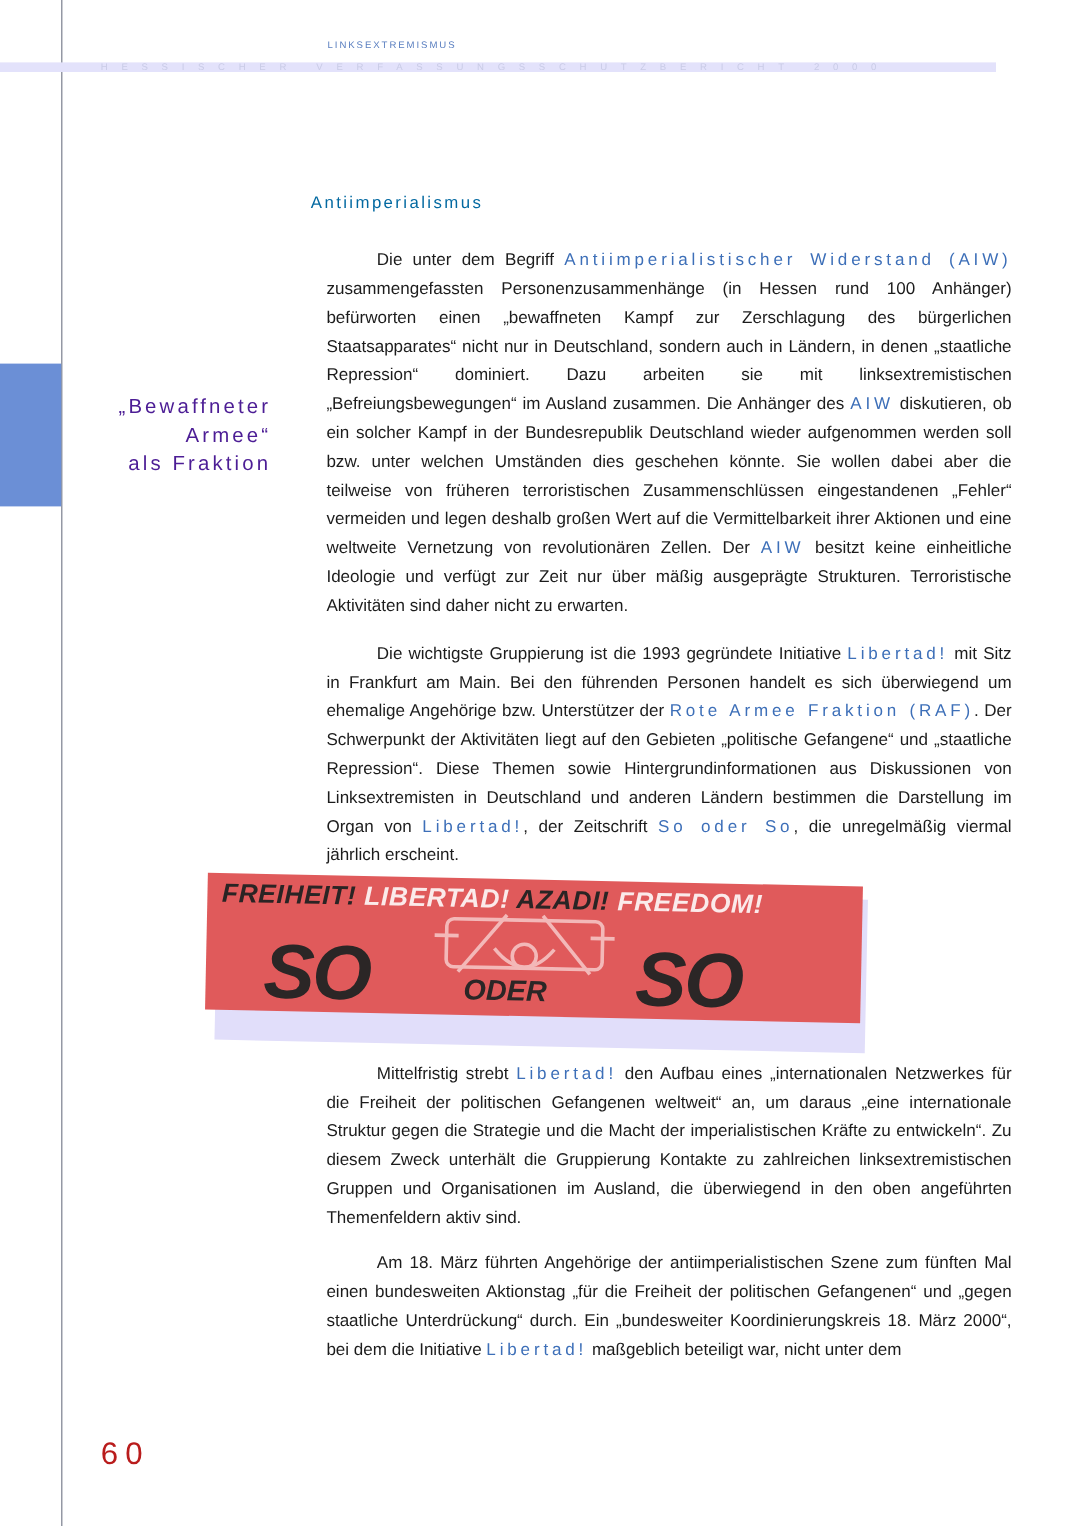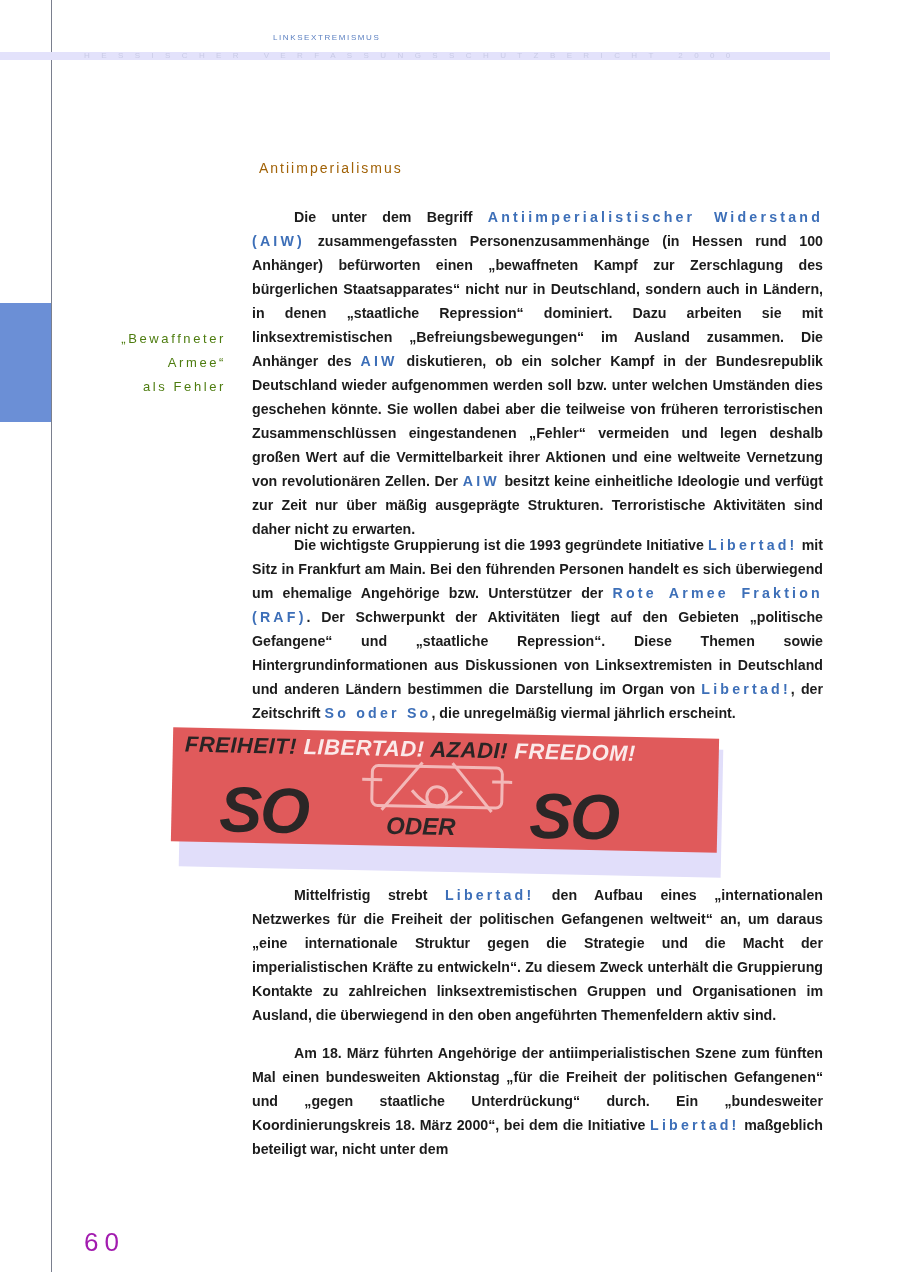--- a/index.html
+++ b/index.html
@@ -3,61 +3,61 @@
 <meta charset="utf-8">
 <style>
   html, body { margin:0; padding:0; }
   body { width:900px; height:1272px; position:relative; background:#ffffff; overflow:hidden;
          font-family:"Liberation Sans", sans-serif; }
   .vline { position:absolute; left:51px; top:0; width:1px; height:1272px; background:#7a7f8e; }
   .side-block { position:absolute; left:0; top:303px; width:51px; height:119px; background:#6b8fd6; }
   .header-band { position:absolute; left:0; top:52px; width:830px; height:8px; background:#e3e2fb; }
   .section-label { position:absolute; left:259px; top:33px; font-size:8px; letter-spacing:1.6px; color:#5a7fc0;margin-left:14px; }
   .running-title { position:absolute; left:84px; top:51px; font-size:8px; letter-spacing:11.4px; color:#c9cbe6; white-space:nowrap; line-height:10px; }
-  .heading { position:absolute; left:259px; top:160px; font-size:14px; letter-spacing:2px; color:#a16207; }
-  .margin-note { position:absolute; left:60px; top:327px; width:166px; text-align:right; font-size:13px;
-                 letter-spacing:2.6px; color:#4d7c0f; line-height:24px; }
-  .body { position:absolute; left:252px; width:571px; font-size:14.2px; line-height:24px; color:#1c1c1c;
-          text-align:justify; font-family:"Liberation Sans", sans-serif;font-weight:bold; }
+  .heading { position:absolute; left:259px; top:160px; font-size:14px; letter-spacing:2px; color:#0369a1; }
+  .margin-note { position:absolute; left:60px; top:327px; width:166px; text-align:right; font-size:17px;
+                 letter-spacing:2.6px; color:#4c1d95; line-height:24px; }
+  .body { position:absolute; left:272px; width:571px; font-size:14.2px; line-height:24px; color:#1c1c1c;
+          text-align:justify; font-family:"Liberation Sans", sans-serif; }
   .body p { margin:0; text-indent:42px; }
   .hl { color:#3d6fb8; letter-spacing:3.2px; }
   .p1 { top:205px; }
   .p2 { top:533px; }
   .p3 { top:883px; }
   .p4 { top:1041px; }
   .banner-shadow { position:absolute; left:180px; top:744px; width:542px; height:128px; background:#e1defa;
                    transform:rotate(1.2deg); }
   .banner { position:absolute; left:172px; top:733px; width:546px; height:114px; background:#e05a5b;
             transform:rotate(1.2deg); overflow:hidden; }
   .banner-top { position:absolute; left:12px; top:4px; font-size:22px; font-weight:bold; font-style:italic;
                 white-space:nowrap; letter-spacing:0.5px; font-family:"Liberation Sans", sans-serif; }
   .banner-top .dark { color:#2a2424; }
   .banner-top .light { color:#fbeaea; }
   .so-left { position:absolute; left:48px; top:44px; font-size:64px; font-weight:bold; font-style:italic; color:#2b2626; letter-spacing:-2px; }
   .so-right { position:absolute; left:358px; top:44px; font-size:64px; font-weight:bold; font-style:italic; color:#2b2626; letter-spacing:-2px; }
   .oder { position:absolute; left:215px; top:80px; font-size:24px; font-weight:bold; font-style:italic; color:#2b2626; }
   .emblem { position:absolute; left:180px; top:18px; width:170px; height:72px; }
-  .page-number { position:absolute; left:84px; top:1196px; font-size:26px; letter-spacing:6px; color:#a21caf;margin-top:31px; }
+  .page-number { position:absolute; left:84px; top:1196px; font-size:26px; letter-spacing:6px; color:#b91c1c; }
 </style>
 </head>
 <body>
 
 <div class="vline"></div>
 <div class="side-block"></div>
 <div class="header-band"></div>
 
 <div class="section-label">LINKSEXTREMISMUS</div>
 <div class="running-title">HESSISCHER  VERFASSUNGSSCHUTZBERICHT  2000</div>
 
 <div class="heading">Antiimperialismus</div>
 
 <div class="margin-note">
   <div>„Bewaffneter</div>
   <div>Armee“</div>
-  <div>als Fehler</div>
+  <div>als Fraktion</div>
 </div>
 
 <div class="body p1">
   <p><span>Die unter dem Begriff </span><span class="hl">Antiimperialistischer Widerstand (AIW)</span><span> zusammengefassten Personenzusammenhänge (in Hessen rund 100 Anhänger) befürworten einen „bewaffneten Kampf zur Zerschlagung des bürgerlichen Staatsapparates“ nicht nur in Deutschland, sondern auch in Ländern, in denen „staatliche Repression“ dominiert. Dazu arbeiten sie mit linksextremistischen „Befreiungsbewegungen“ im Ausland zusammen. Die Anhänger des </span><span class="hl">AIW</span><span> diskutieren, ob ein solcher Kampf in der Bundesrepublik Deutschland wieder aufgenommen werden soll bzw. unter welchen Umständen dies geschehen könnte. Sie wollen dabei aber die teilweise von früheren terroristischen Zusammenschlüssen eingestandenen „Fehler“ vermeiden und legen deshalb großen Wert auf die Vermittelbarkeit ihrer Aktionen und eine weltweite Vernetzung von revolutionären Zellen. Der </span><span class="hl">AIW</span><span> besitzt keine einheitliche Ideologie und verfügt zur Zeit nur über mäßig ausgeprägte Strukturen. Terroristische Aktivitäten sind daher nicht zu erwarten.</span></p>
 </div>
 <div class="body p2">
   <p><span>Die wichtigste Gruppierung ist die 1993 gegründete Initiative </span><span class="hl">Libertad!</span><span> mit Sitz in Frankfurt am Main. Bei den führenden Personen handelt es sich überwiegend um ehemalige Angehörige bzw. Unterstützer der </span><span class="hl">Rote Armee Fraktion (RAF)</span><span>. Der Schwerpunkt der Aktivitäten liegt auf den Gebieten „politische Gefangene“ und „staatliche Repression“. Diese Themen sowie Hintergrundinformationen aus Diskussionen von Linksextremisten in Deutschland und anderen Ländern bestimmen die Darstellung im Organ von </span><span class="hl">Libertad!</span><span>, der Zeitschrift </span><span class="hl">So oder So</span><span>, die unregelmäßig viermal jährlich erscheint.</span></p>
 </div>
 
 <div class="banner-shadow"></div>

